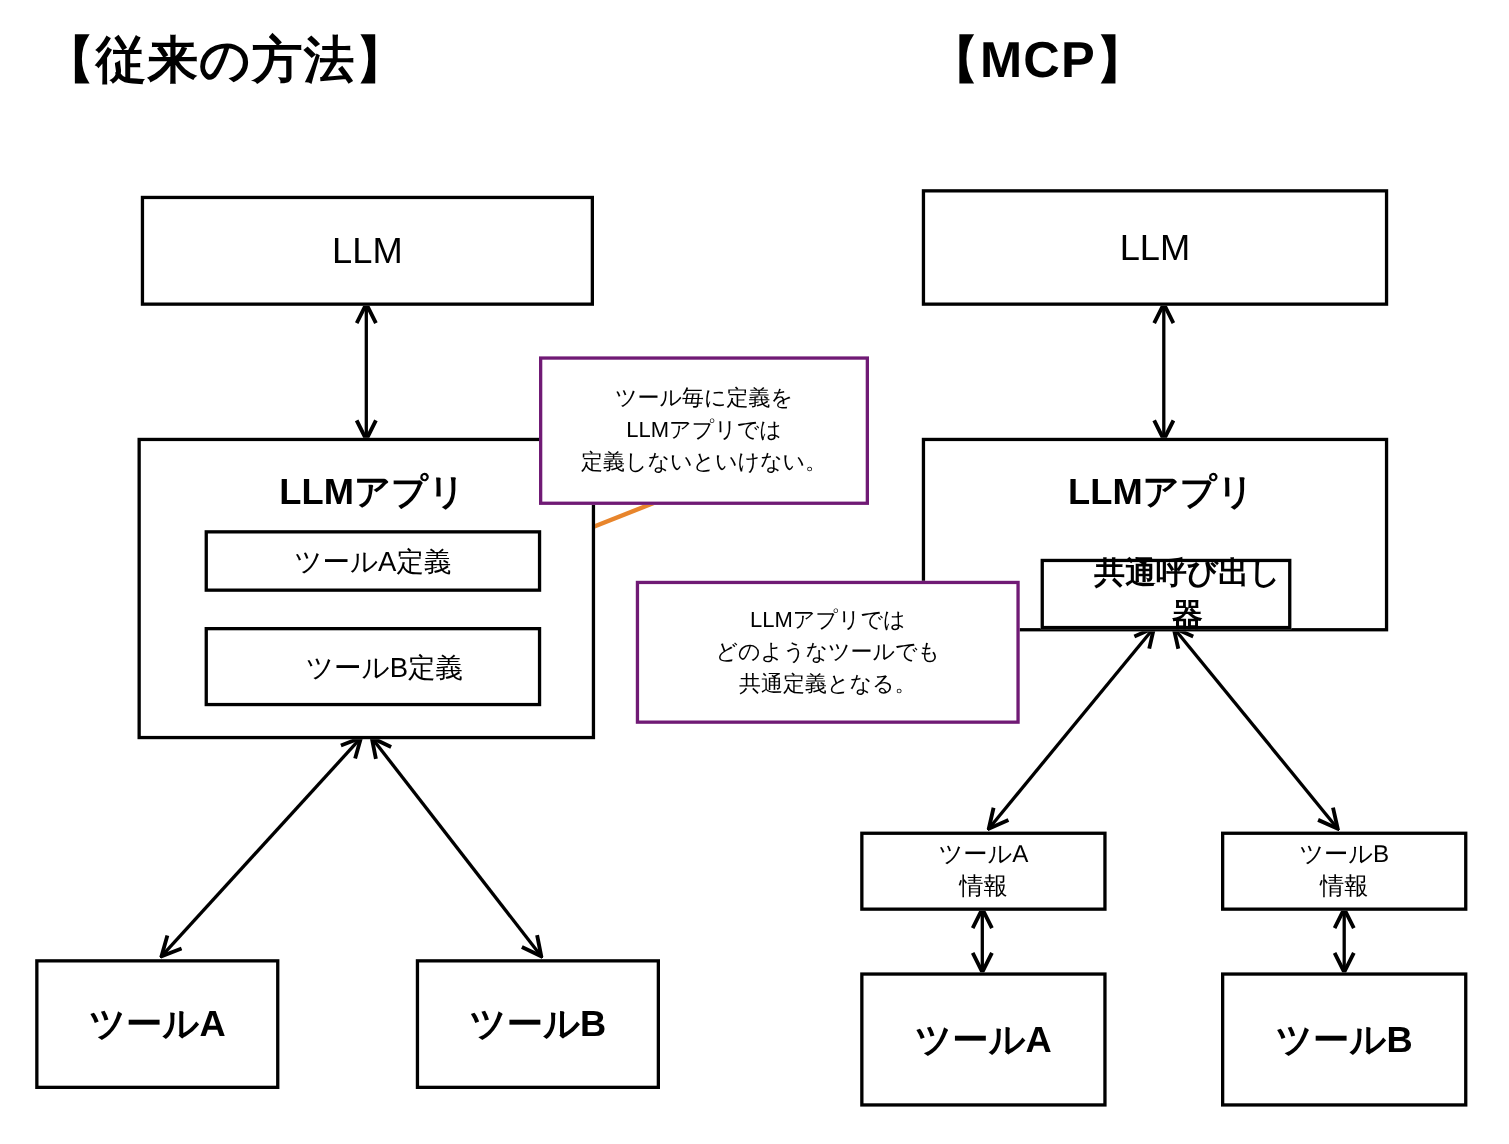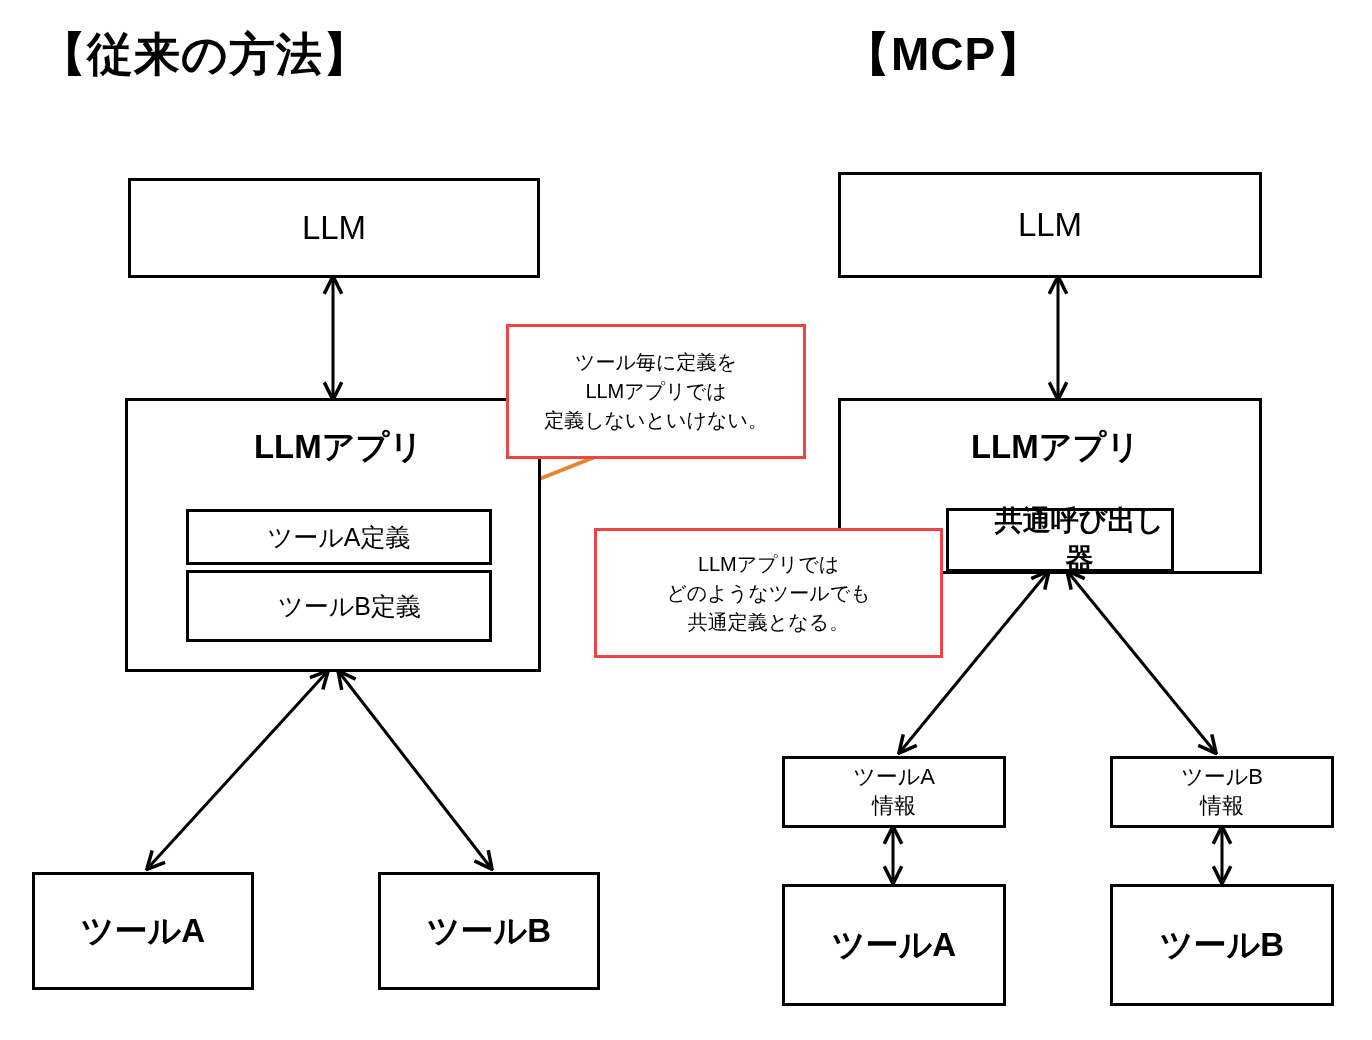--- a/index.html
+++ b/index.html
@@ -34,31 +34,30 @@
     justify-content: center;
     text-align: center;
     color: #000;
   }
   .box.inner {
     border-width: 3px;
   }
   .callout {
     position: absolute;
     box-sizing: border-box;
-    border: 3px solid #ef4444;
+    border: 3px solid #701a75;
     background: #ffffff;
     display: flex;
     flex-direction: column;
     align-items: center;
     justify-content: center;
     text-align: center;
     line-height: 1.45;
     font-size: 20px;
     color: #000;
-    margin-left: 16px;
   }
   .svg-layer {
     position: absolute;
     left: 0;
     top: 0;
     width: 1372px;
     height: 1040px;
     pointer-events: none;
   }
   .t-llm { font-size: 33px; text-align: right; }
@@ -106,21 +105,21 @@
   </svg>
 
   <div class="box t-llm" style="left:128px; top:178px; width:412px; height:100px;">
     <span>LLM</span>
   </div>
 
   <div class="box" style="left:125px; top:398px; width:416px; height:274px; display:block;">
     <div class="t-app" style="text-align:center; margin-top:24px;">LLMアプリ</div>
   </div>
 
-  <div class="box inner t-def" style="left:186px; top:509px; width:306px; height:56px;">
+  <div class="box inner t-def" style="left:186px; top:482px; width:306px; height:56px;">
     <span>ツールA定義</span>
   </div>
 
   <div class="box inner t-def" style="left:186px; top:570px; width:306px; height:72px;padding-left:21px;">
     <span>ツールB定義</span>
   </div>
 
   <div class="box t-tool-big" style="left:32px; top:872px; width:222px; height:118px;">
     <span>ツールA</span>
   </div>

